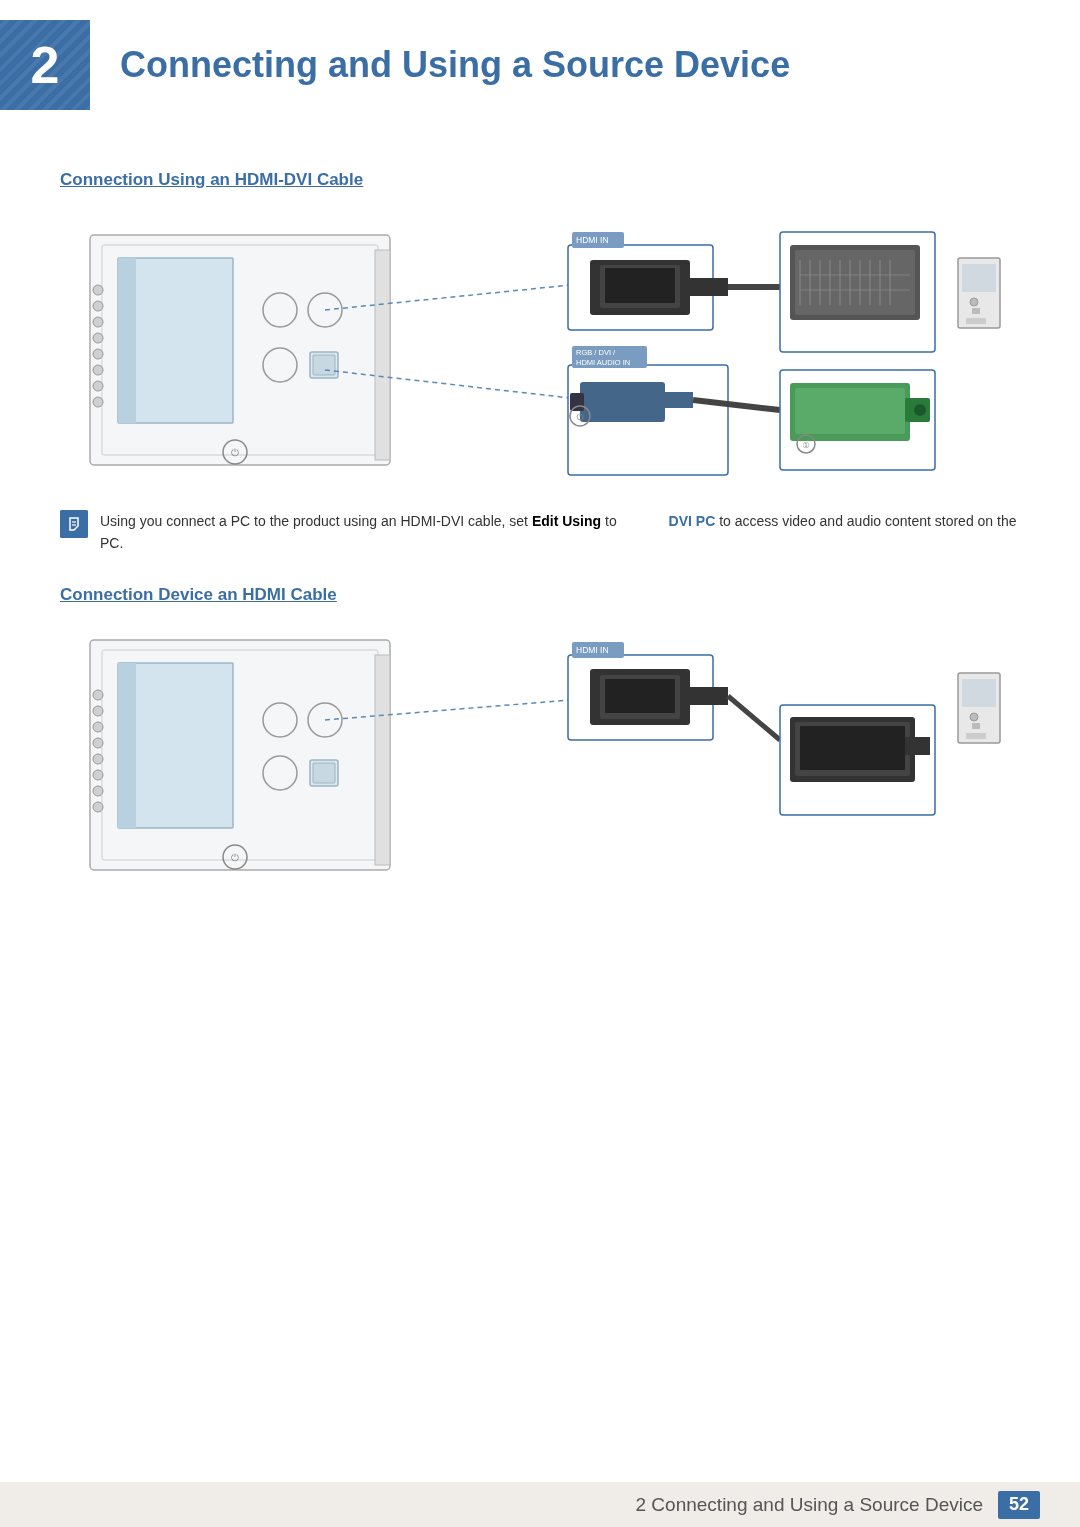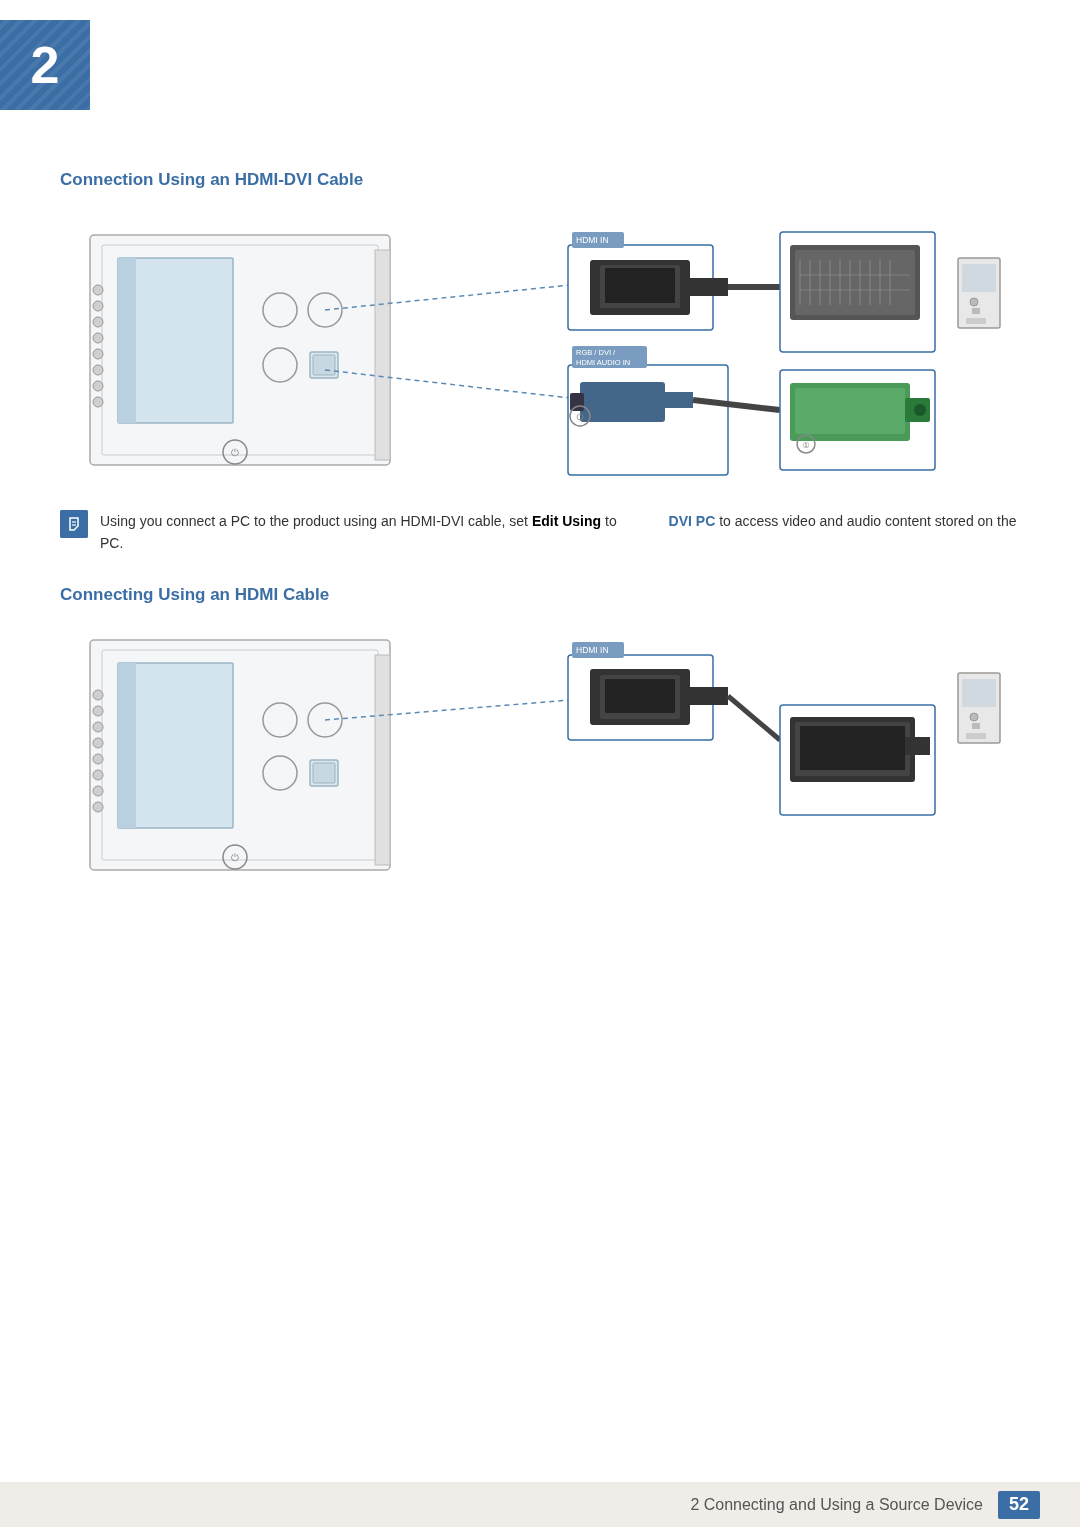--- a/index.html
+++ b/index.html
@@ -54,20 +54,21 @@
       font-weight: bold;
       color: #3a6ea5;
     }
 
     
     .section-heading {
       color: #3a6ea5;
       font-size: 17px;
       font-weight: bold;
       margin: 30px 60px 20px 60px;
+      text-decoration: underline;
     }
 
     
     .diagram-area {
       margin: 10px 60px 20px 60px;
       position: relative;
       height: 280px;
     }
 
     
@@ -117,21 +118,21 @@
       left: 0; right: 0;
       height: 45px;
       background: #f0ede8;
       display: flex;
       align-items: center;
       justify-content: flex-end;
       padding-right: 40px;
       gap: 15px;
     }
     .footer-text {
-      font-size: 16px;
+      font-size: 19px;
       color: #555;
       margin-left: 28px;
     }
     .footer-page {
       background: #3a6ea5;
       color: #fff;
       font-size: 18px;
       font-weight: bold;
       width: 42px; height: 28px;
       display: flex; align-items: center; justify-content: center;
@@ -145,20 +146,21 @@
       width: 100%; height: 100%;
     }
   </style>
 </head>
 <body>
 
 <div class="page-header">
   <div class="chapter-number-block">
     <span class="chapter-num">2</span>
   </div>
+  <h1 class="chapter-title">Connecting and Using a Source Device</h1>
 </div>
 
 <div class="section-heading">Connection Using an HDMI-DVI Cable</div>
 
 <div class="diagram-area">
   <svg class="svg-diagram" viewBox="0 0 920 280" xmlns="http://www.w3.org/2000/svg">
 
     <rect x="10" y="25" width="300" height="230" rx="4" fill="#f5f6f8" stroke="#aaa" stroke-width="1.5"></rect>
     <rect x="22" y="35" width="276" height="210" rx="2" fill="none" stroke="#ccc" stroke-width="1"></rect>
 
@@ -262,21 +264,21 @@
       <path d="M10 8 L18 8 L18 16 L14 20 L10 20 Z" fill="none" stroke="white" stroke-width="1.5"></path>
       <line x1="12" y1="12" x2="16" y2="12" stroke="white" stroke-width="1.2"></line>
       <line x1="12" y1="15" x2="16" y2="15" stroke="white" stroke-width="1.2"></line>
     </svg>
   </div>
   <p class="note-text">
     <span>Using you connect a PC to the product using an HDMI-DVI cable, set </span><strong>Edit Using</strong><span> to </span><span class="blue-text">DVI PC</span><span> to access video and audio content stored on the PC.</span>
   </p>
 </div>
 
-<div class="section-heading">Connecting Using an HDMI Cable</div>
+<div class="section-heading">Connection Device an HDMI Cable</div>
 
 <div class="diagram-area2">
   <svg class="svg-diagram" viewBox="0 0 920 260" xmlns="http://www.w3.org/2000/svg">
 
     <rect x="10" y="15" width="300" height="230" rx="4" fill="#f5f6f8" stroke="#aaa" stroke-width="1.5"></rect>
     <rect x="22" y="25" width="276" height="210" rx="2" fill="none" stroke="#ccc" stroke-width="1"></rect>
 
     <rect x="38" y="38" width="115" height="165" rx="1" fill="#d4e4ef" stroke="#9ab5c5" stroke-width="1.5"></rect>
     <rect x="38" y="38" width="18" height="165" fill="#b8d0e0"></rect>
 

